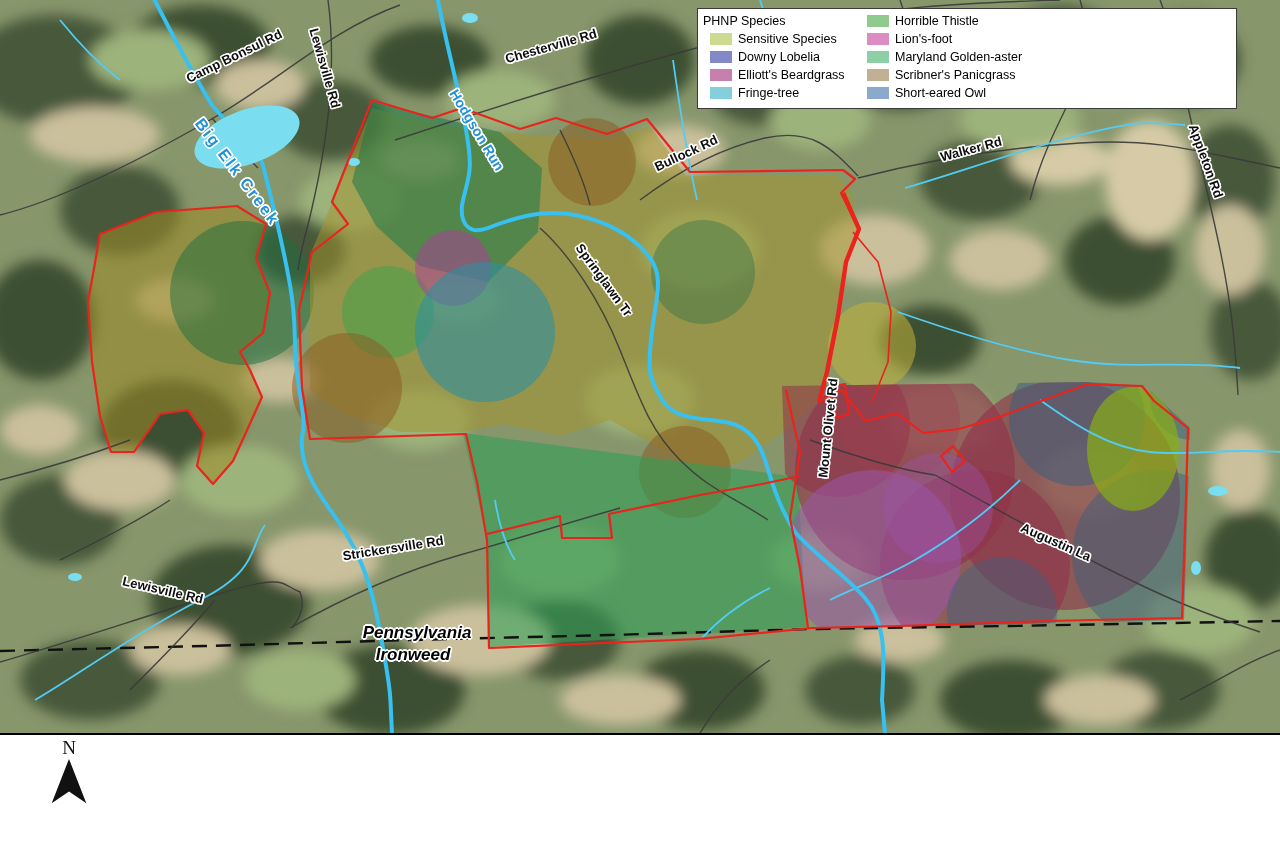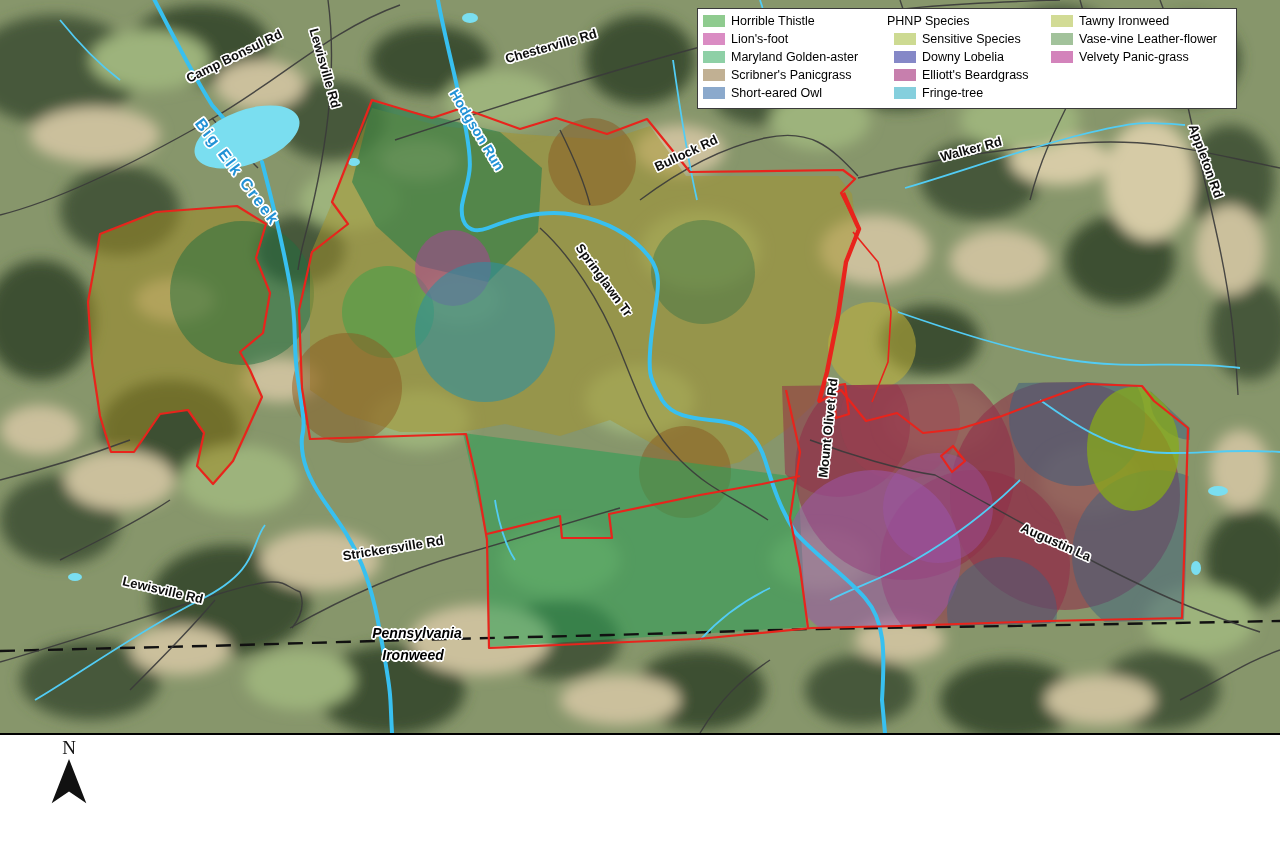--- a/index.html
+++ b/index.html
@@ -10,21 +10,21 @@
   
   .map{position:absolute;left:0;top:0;width:1280px;height:733px;background:#87966b;overflow:hidden;}
   .map svg{position:absolute;left:0;top:0;}
   #label-layer{position:absolute;left:0;top:0;width:1280px;height:733px;pointer-events:none;}
   .lbl{position:absolute;white-space:nowrap;font-weight:bold;
        text-shadow:-1.3px -1.3px 0 #fff,1.3px -1.3px 0 #fff,-1.3px 1.3px 0 #fff,
                    1.3px 1.3px 0 #fff,-1.6px 0 0 #fff,1.6px 0 0 #fff,0 -1.6px 0 #fff,0 1.6px 0 #fff;}
   .road-label{font-size:13px;color:#0d0d0d;}
   .stream-label{font-size:14px;color:#2292d6;}
   .stream-label.big{font-size:16px;letter-spacing:2px;}
-  .state-label{font-size:14px;font-style:italic;color:#000;}
+  .state-label{font-size:17px;font-style:italic;color:#000;}
 
   
   .phnp{position:absolute;left:697px;top:8px;width:540px;box-sizing:border-box;
         background:#fff;border:1px solid #3a3a3a;padding:3px 4px 6px 5px;display:flex;}
   .leg-col{display:flex;flex-direction:column;}
   .leg-col.c0{width:164px;}
   .leg-col.c1{width:184px;}
   .leg-col.c2{flex:1;}
   .leg-title{font-size:12.5px;color:#000;height:18px;display:flex;align-items:center;}
   .leg-row{display:flex;align-items:center;height:18px;font-size:12.5px;color:#000;}
@@ -230,73 +230,59 @@
         <span class="lbl road-label" style="left: 393px; top: 548px; transform: translate(-50%, -50%) rotate(-9deg);">Strickersville Rd</span>
         <span class="lbl road-label" style="left: 163px; top: 590px; transform: translate(-50%, -50%) rotate(13deg);">Lewisville Rd</span>
         <span class="lbl road-label" style="left: 1056px; top: 542px; transform: translate(-50%, -50%) rotate(24deg);">Augustin La</span>
         <span class="lbl stream-label big" style="left: 237px; top: 172px; transform: translate(-50%, -50%) rotate(53deg);">Big Elk Creek</span>
         <span class="lbl stream-label" style="left: 477px; top: 130px; transform: translate(-50%, -50%) rotate(59deg);">Hodgson Run</span>
         <span class="lbl state-label" style="left: 417px; top: 633px; transform: translate(-50%, -50%) rotate(0deg);">Pennsylvania</span>
         <span class="lbl state-label" style="left: 413px; top: 655px; transform: translate(-50%, -50%) rotate(0deg);">Ironweed</span>
       </div>
 
     <div class="phnp">
+      <div class="leg-col c0" id="phnp-col-0">
+          <div class="leg-title">PHNP Species</div>
+          <div class="leg-row">
+            <span class="swatch" style="background: rgb(205, 218, 146);"></span>
+            <span class="leg-label">Sensitive Species</span>
+          </div>
+          <div class="leg-row">
+            <span class="swatch" style="background: rgb(133, 136, 199);"></span>
+            <span class="leg-label">Downy Lobelia</span>
+          </div>
+          <div class="leg-row">
+            <span class="swatch" style="background: rgb(199, 127, 173);"></span>
+            <span class="leg-label">Elliott's Beardgrass</span>
+          </div>
+          <div class="leg-row">
+            <span class="swatch" style="background: rgb(133, 207, 221);"></span>
+            <span class="leg-label">Fringe-tree</span>
+          </div>
+        </div>
       <div class="leg-col c1" id="phnp-col-1">
           <div class="leg-row">
             <span class="swatch" style="background: rgb(143, 203, 143);"></span>
             <span class="leg-label">Horrible Thistle</span>
           </div>
           <div class="leg-row">
             <span class="swatch" style="background: rgb(218, 140, 195);"></span>
             <span class="leg-label">Lion's-foot</span>
           </div>
           <div class="leg-row">
             <span class="swatch" style="background: rgb(142, 208, 166);"></span>
             <span class="leg-label">Maryland Golden-aster</span>
           </div>
           <div class="leg-row">
             <span class="swatch" style="background: rgb(193, 176, 147);"></span>
             <span class="leg-label">Scribner's Panicgrass</span>
           </div>
           <div class="leg-row">
             <span class="swatch" style="background: rgb(139, 169, 204);"></span>
             <span class="leg-label">Short-eared Owl</span>
-          </div>
-        </div>
-      <div class="leg-col c0" id="phnp-col-0">
-          <div class="leg-title">PHNP Species</div>
-          <div class="leg-row">
-            <span class="swatch" style="background: rgb(205, 218, 146);"></span>
-            <span class="leg-label">Sensitive Species</span>
-          </div>
-          <div class="leg-row">
-            <span class="swatch" style="background: rgb(133, 136, 199);"></span>
-            <span class="leg-label">Downy Lobelia</span>
-          </div>
-          <div class="leg-row">
-            <span class="swatch" style="background: rgb(199, 127, 173);"></span>
-            <span class="leg-label">Elliott's Beardgrass</span>
-          </div>
-          <div class="leg-row">
-            <span class="swatch" style="background: rgb(133, 207, 221);"></span>
-            <span class="leg-label">Fringe-tree</span>
-          </div>
-        </div>
-      <div class="leg-col c2" id="phnp-col-2">
-          <div class="leg-row">
-            <span class="swatch" style="background: rgb(210, 219, 149);"></span>
-            <span class="leg-label">Tawny Ironweed</span>
-          </div>
-          <div class="leg-row">
-            <span class="swatch" style="background: rgb(162, 194, 155);"></span>
-            <span class="leg-label">Vase-vine Leather-flower</span>
-          </div>
-          <div class="leg-row">
-            <span class="swatch" style="background: rgb(211, 131, 187);"></span>
-            <span class="leg-label">Velvety Panic-grass</span>
           </div>
         </div>
     </div>
   </div>
 
   <div class="footer">
     <div class="north">
       <div class="n-letter">N</div>
       <svg width="44" height="50" viewBox="0 0 44 52">
         <polygon points="22,2 4,48 22,36 40,48" fill="#111"></polygon>

